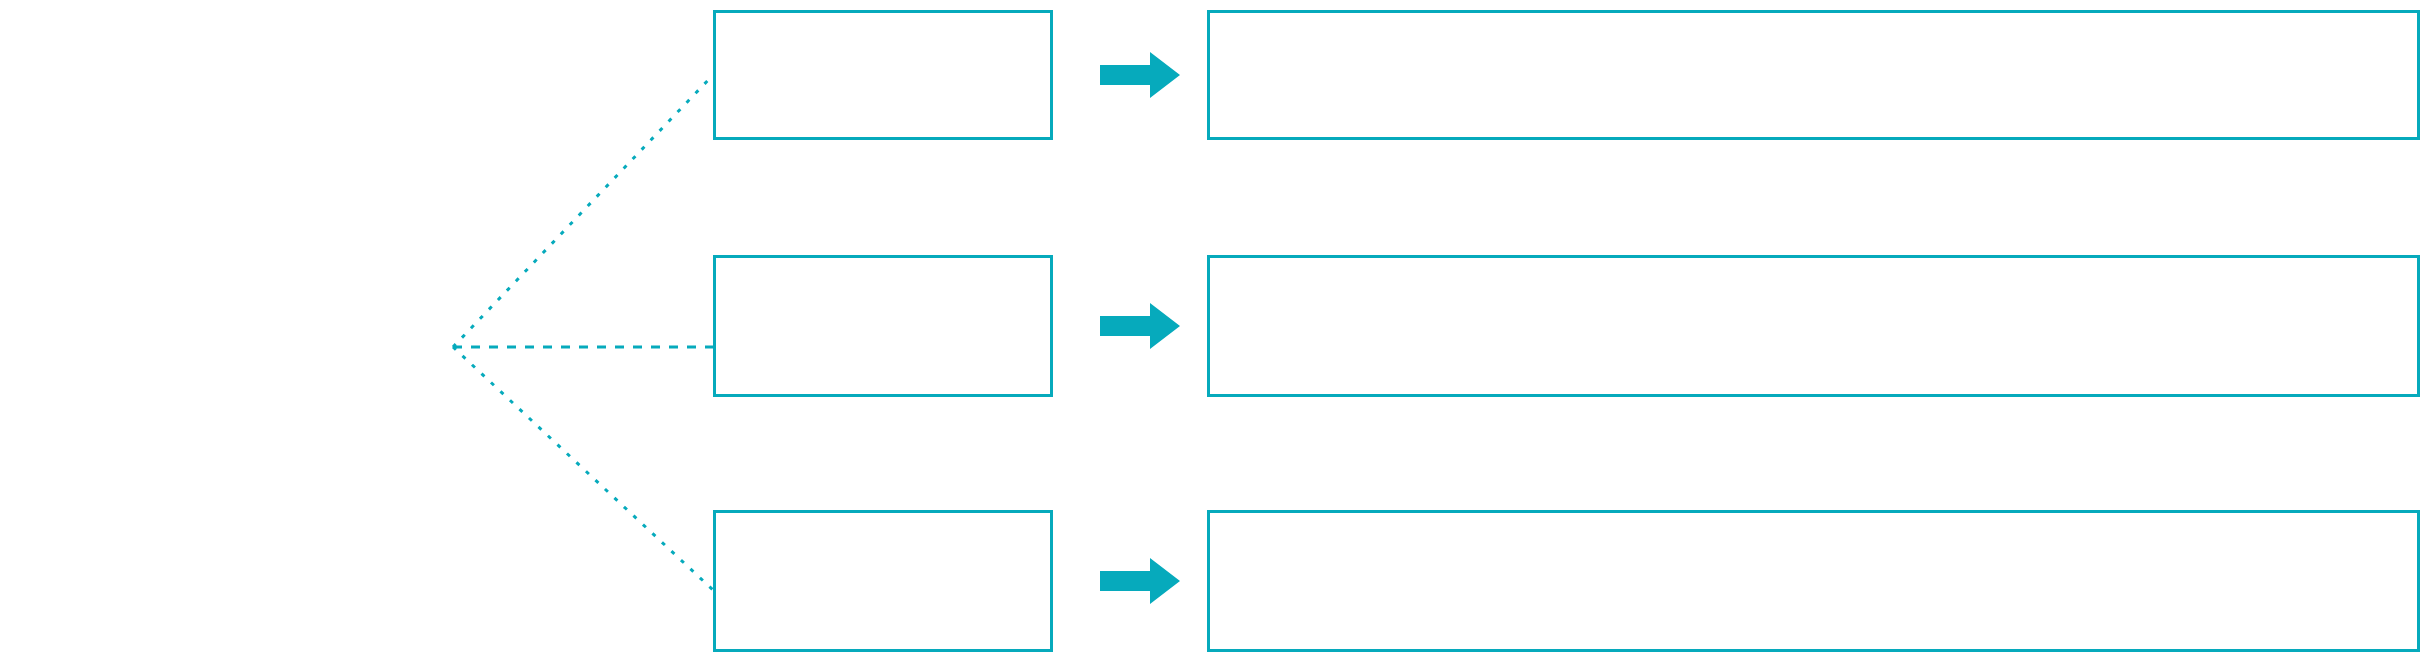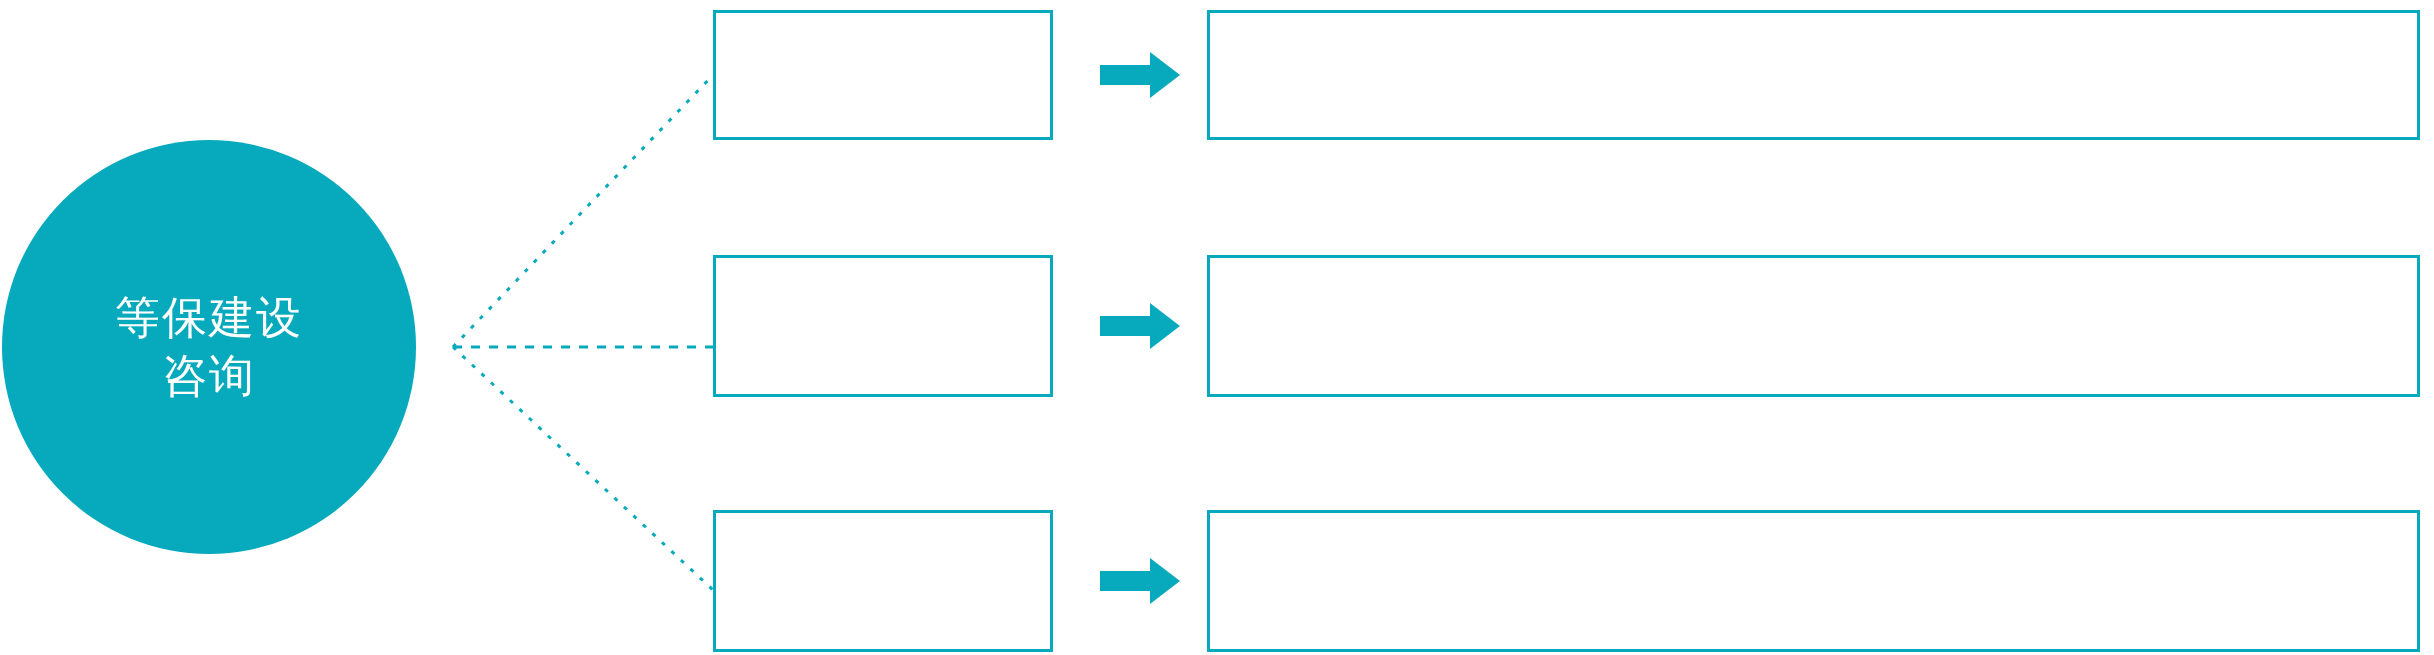--- a/index.html
+++ b/index.html
@@ -96,24 +96,20 @@
 <body>
 
 <div id="canvas">
 
   <svg class="connectors" viewBox="0 0 2434 655" xmlns="http://www.w3.org/2000/svg">
     <line x1="453" y1="347" x2="713" y2="75" stroke="#06AABC" stroke-width="3" stroke-dasharray="4 9" stroke-linecap="butt"></line>
     <line x1="453" y1="347" x2="713" y2="347" stroke="#06AABC" stroke-width="3" stroke-dasharray="9 9" stroke-linecap="butt"></line>
     <line x1="453" y1="347" x2="713" y2="590" stroke="#06AABC" stroke-width="3" stroke-dasharray="4 9" stroke-linecap="butt"></line>
   </svg>
 
-  <div class="hub-circle">
-    <div class="hub-line">等保建设</div>
-    <div class="hub-line">咨询</div>
-  </div>
 
   <div class="small-box" style="left:713px; top:10px; width:340px; height:130px;">
     <span class="box-text"></span>
   </div>
   <div class="block-arrow" style="left:1100px; top:52px;">
     <svg viewBox="0 0 80 46" xmlns="http://www.w3.org/2000/svg">
       <polygon points="0,13 50,13 50,0 80,23 50,46 50,33 0,33" fill="#06AABC"></polygon>
     </svg>
   </div>
   <div class="big-box" style="left:1207px; top:10px; width:1213px; height:130px;">

